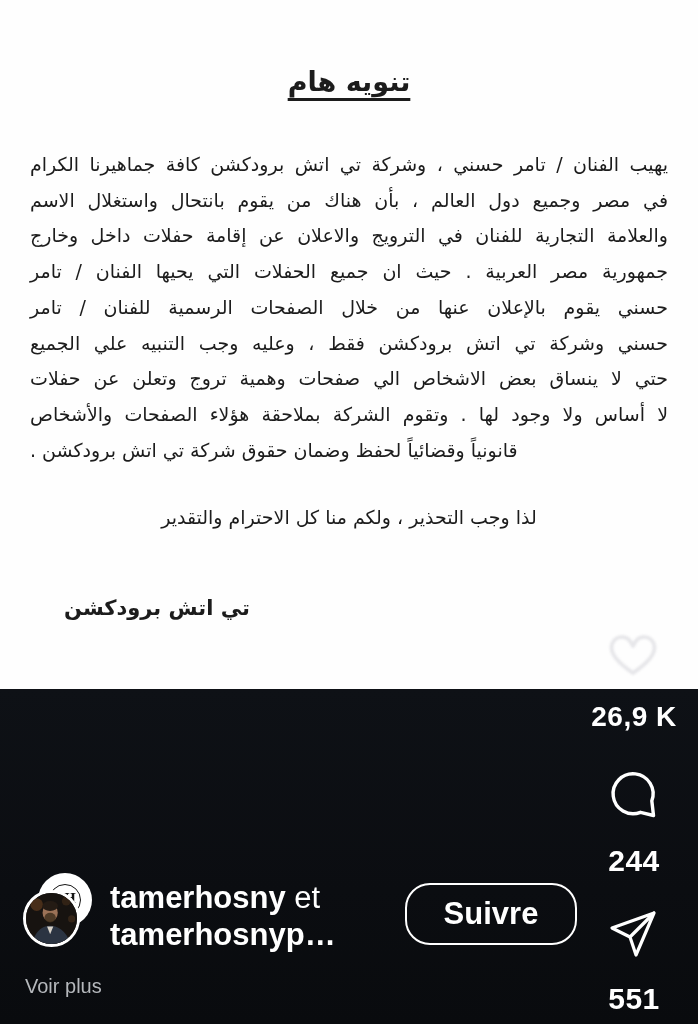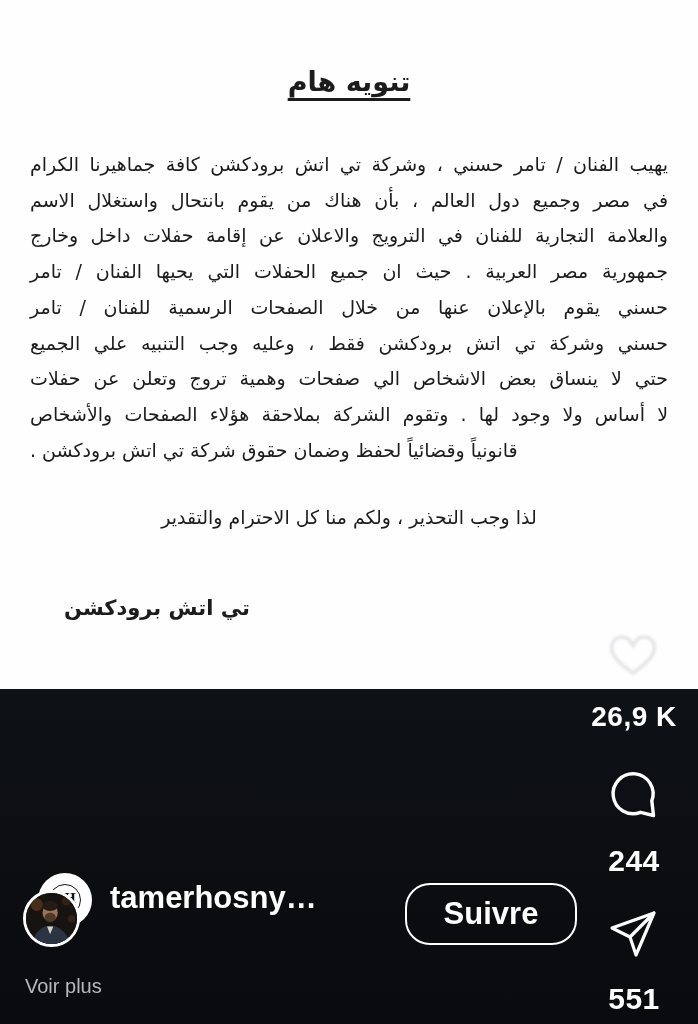--- a/index.html
+++ b/index.html
@@ -125,19 +125,23 @@
           <ellipse cx="27" cy="14.5" rx="8.7" ry="5.5" fill="#241b14"></ellipse>
           <ellipse cx="27" cy="27.5" rx="6.3" ry="5.5" fill="#40301f" opacity="0.85"></ellipse>
           <path d="M7 57 C10 41 20 36.5 27 36.5 C34 36.5 45 41 50 57 Z" fill="#2b3442"></path>
           <path d="M23.5 37.5 L27 46 L30.5 37.5 Z" fill="#d8d2c8"></path>
         </svg>
       </div>
     </div>
 
     <div class="username">
       <div>
-        <span>tamerhosny…</span>
+        <span>tamerhosny</span>
+        <span class="conj">et</span>
+      </div>
+      <div>
+        <span>tamerhosnyp…</span>
       </div>
     </div>
 
     <div class="see-more">Voir plus</div>
   </div>
 </div>
 
 </body></html>

